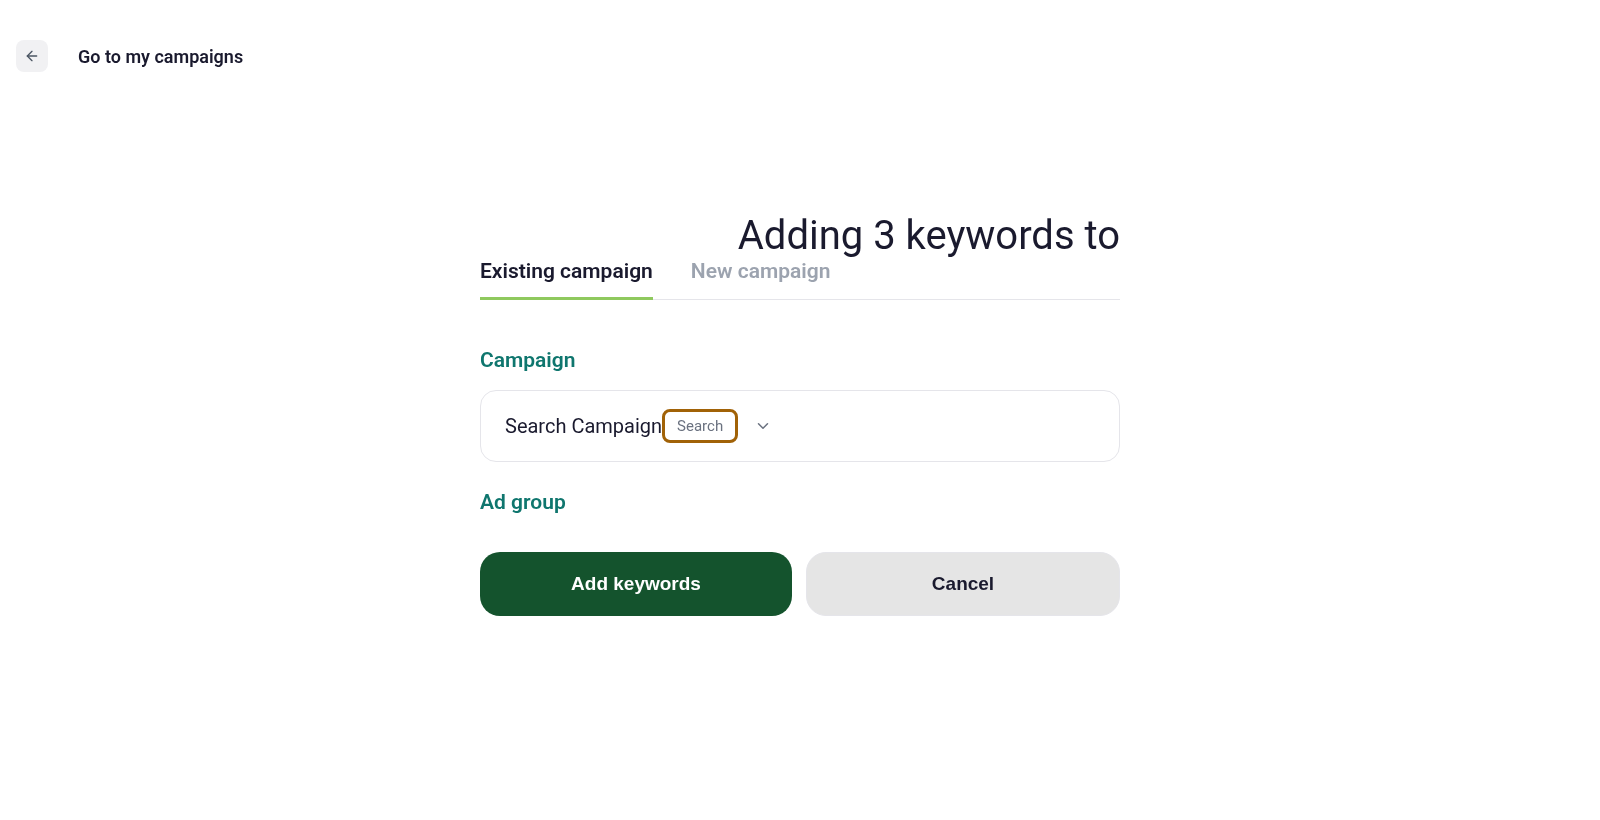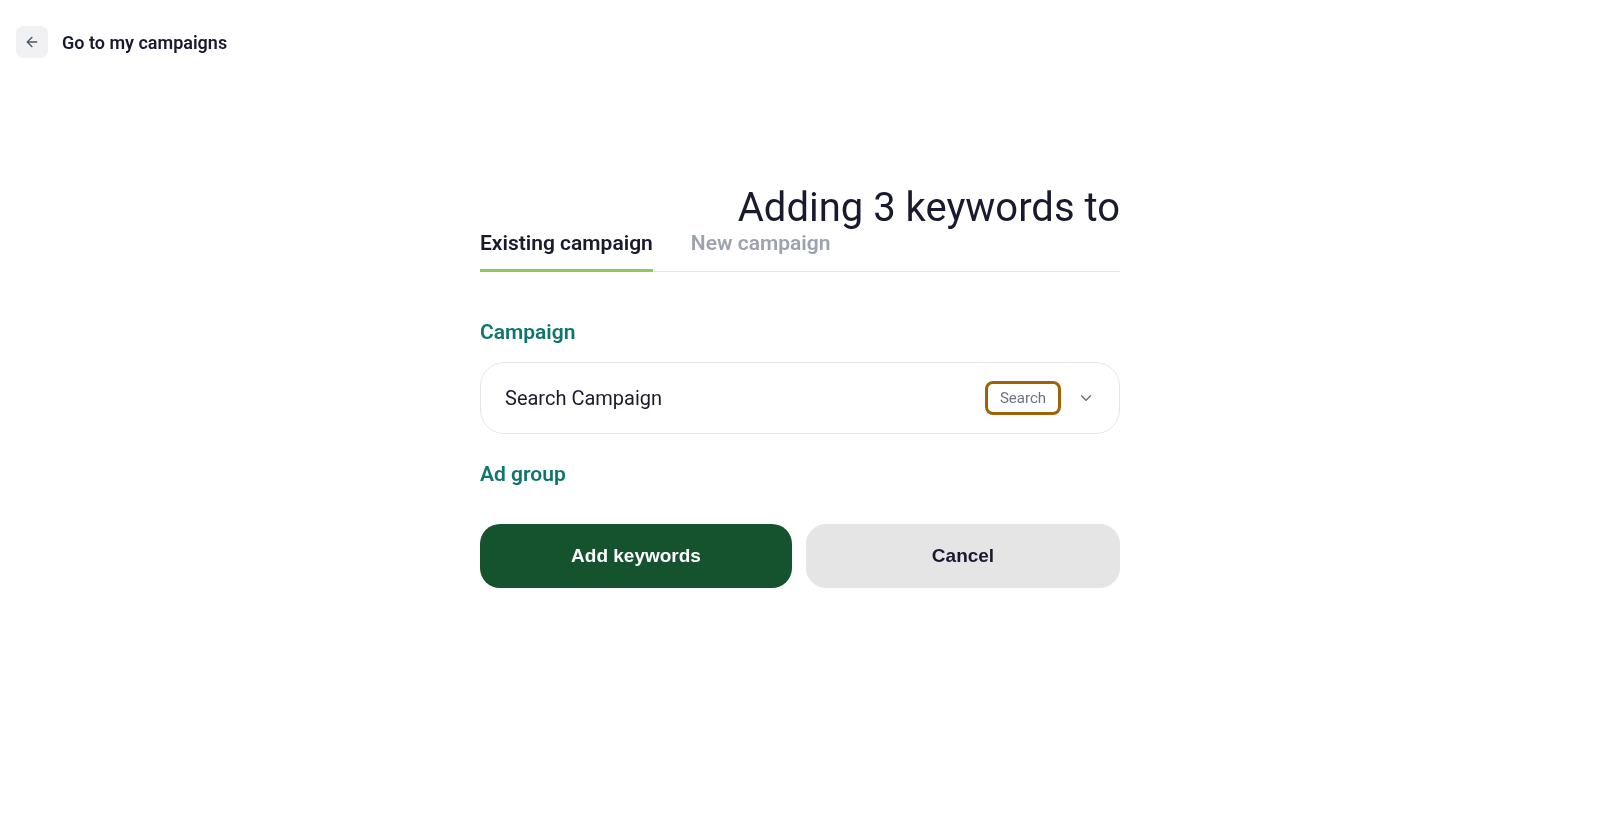--- a/index.html
+++ b/index.html
@@ -10,22 +10,22 @@
     body {
       font-family: -apple-system, BlinkMacSystemFont, 'Segoe UI', Roboto, sans-serif;
       background: #ffffff;
       width: 1600px;
       height: 820px;
       overflow: hidden;
     }
     .top-bar {
       display: flex;
       align-items: center;
-      padding: 26px 16px;
-      gap: 14px;
+      padding: 40px 16px;
+      gap: 30px;
     }
     .back-btn {
       width: 32px;
       height: 32px;
       border-radius: 8px;
       background: #f1f1f3;
       display: flex;
       align-items: center;
       justify-content: center;
       cursor: pointer;
@@ -82,23 +82,23 @@
     }
     .field-label {
       font-size: 21px;
       font-weight: 600;
       color: #0f766e;
       margin-bottom: 18px;
     }
     .select-box {
       display: flex;
       align-items: center;
-      justify-content: space-between;
+      justify-content: flex-start;
       border: 1px solid #e5e5ea;
-      border-radius: 24px;
+      border-radius: 16px;
       padding: 18px 24px;
       cursor: pointer;
     }
     .select-value {
       font-size: 20px;
       color: #1a1a2e;
     }
     .select-right {
       display: flex;
       align-items: center;

